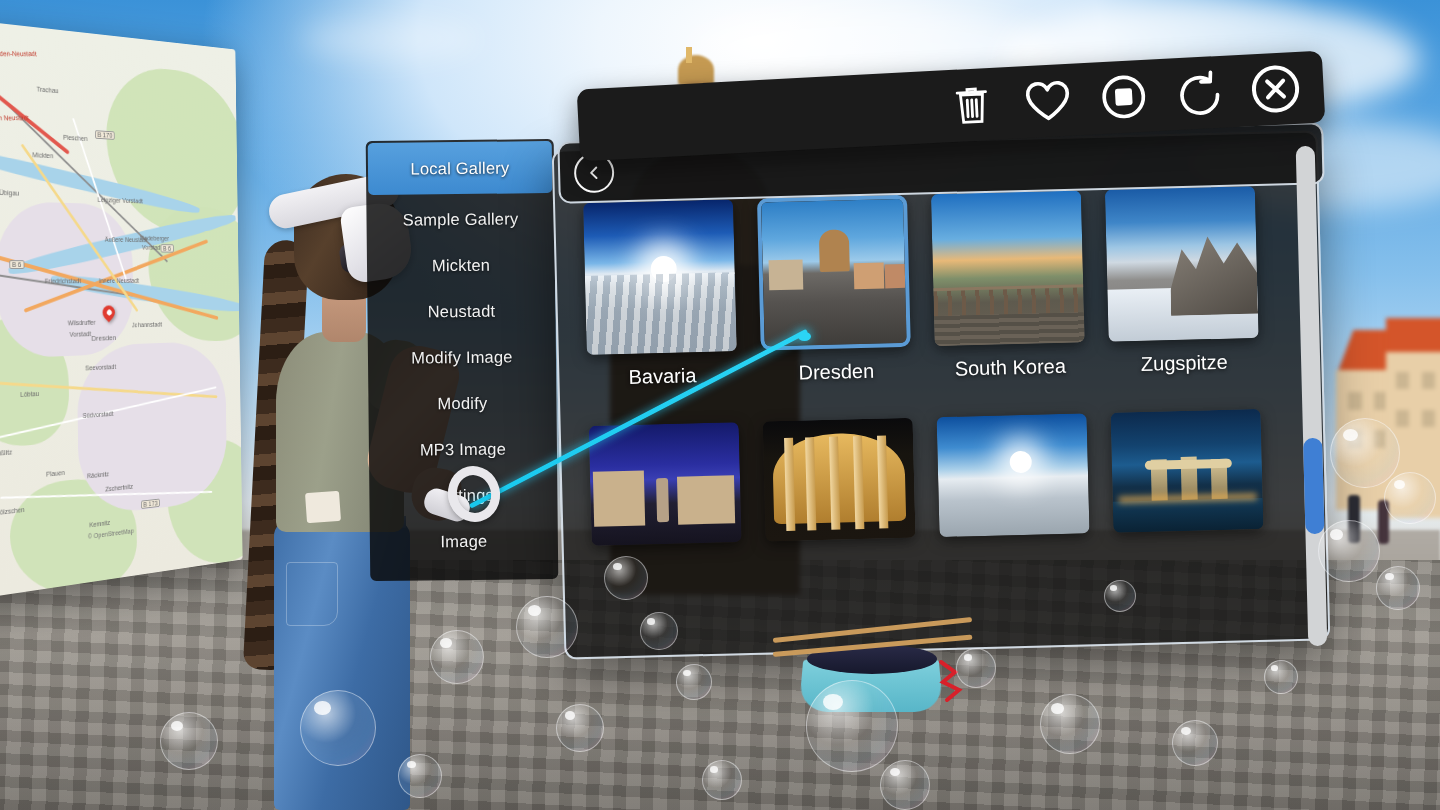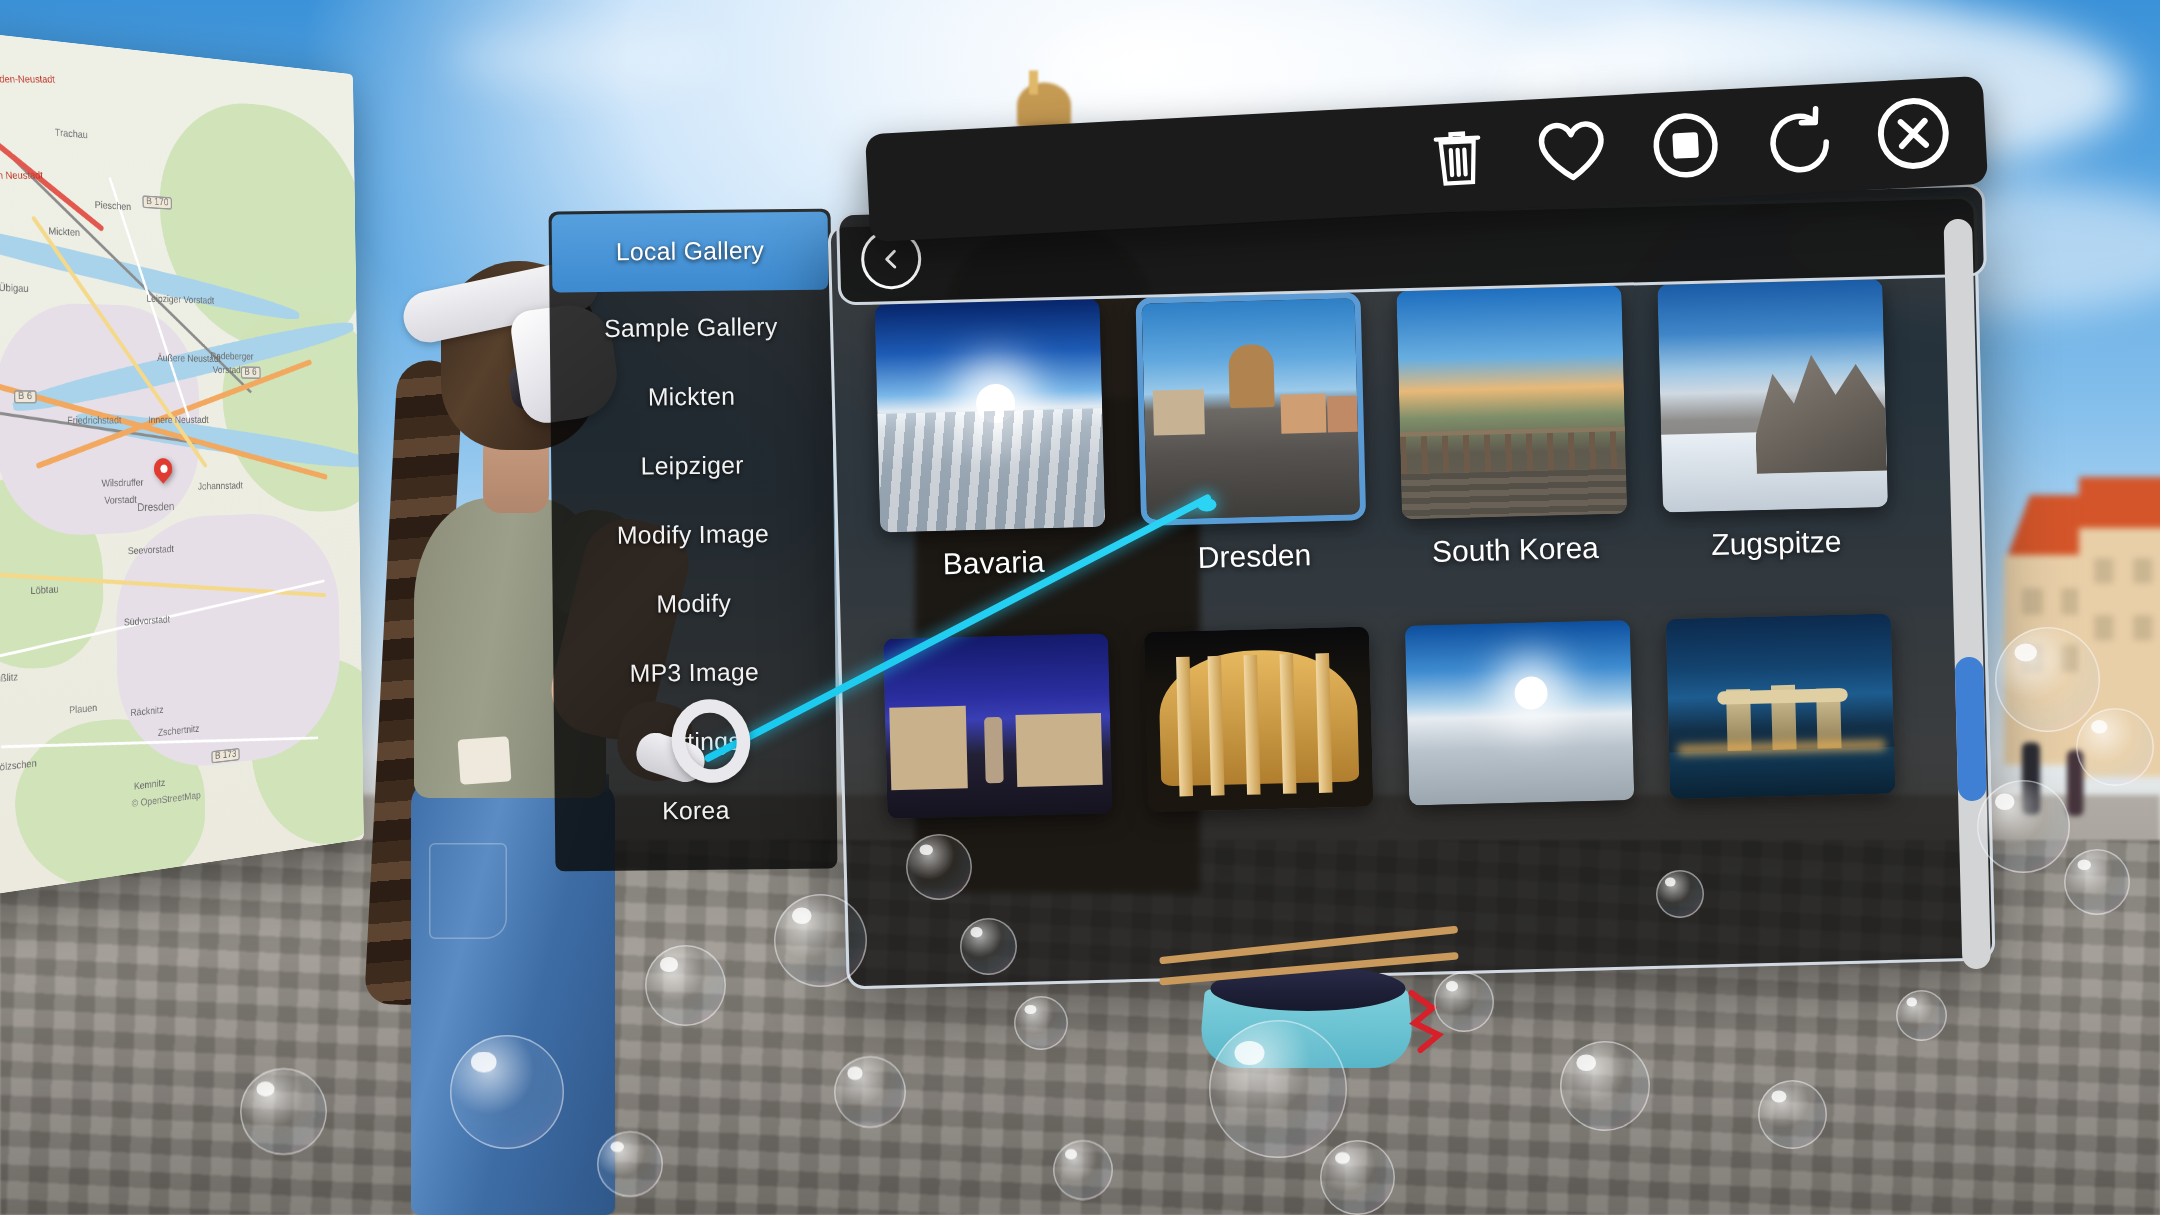--- a/index.html
+++ b/index.html
@@ -418,36 +418,36 @@
     <div class="side-item active first">
       <span>Local Gallery</span>
     </div>
     <div class="side-item spaced">
       <span>Sample Gallery</span>
     </div>
     <div class="side-item">
       <span>Mickten</span>
     </div>
     <div class="side-item">
-      <span>Leipziger</span>
+      <span>Neustadt</span>
     </div>
     <div class="side-item">
       <span>Modify Image</span>
     </div>
     <div class="side-item">
       <span>Modify</span>
     </div>
     <div class="side-item">
       <span>MP3 Image</span>
     </div>
     <div class="side-item">
       <span>Settings</span>
     </div>
     <div class="side-item">
-      <span>Korea</span>
+      <span>Image</span>
     </div>
   </div>
 
   <div class="main-panel">
     <div class="main-inner">
 
       <div class="grid">
         <div class="cell">
           <div class="thumb">
               <div class="art art-bavaria"></div>

